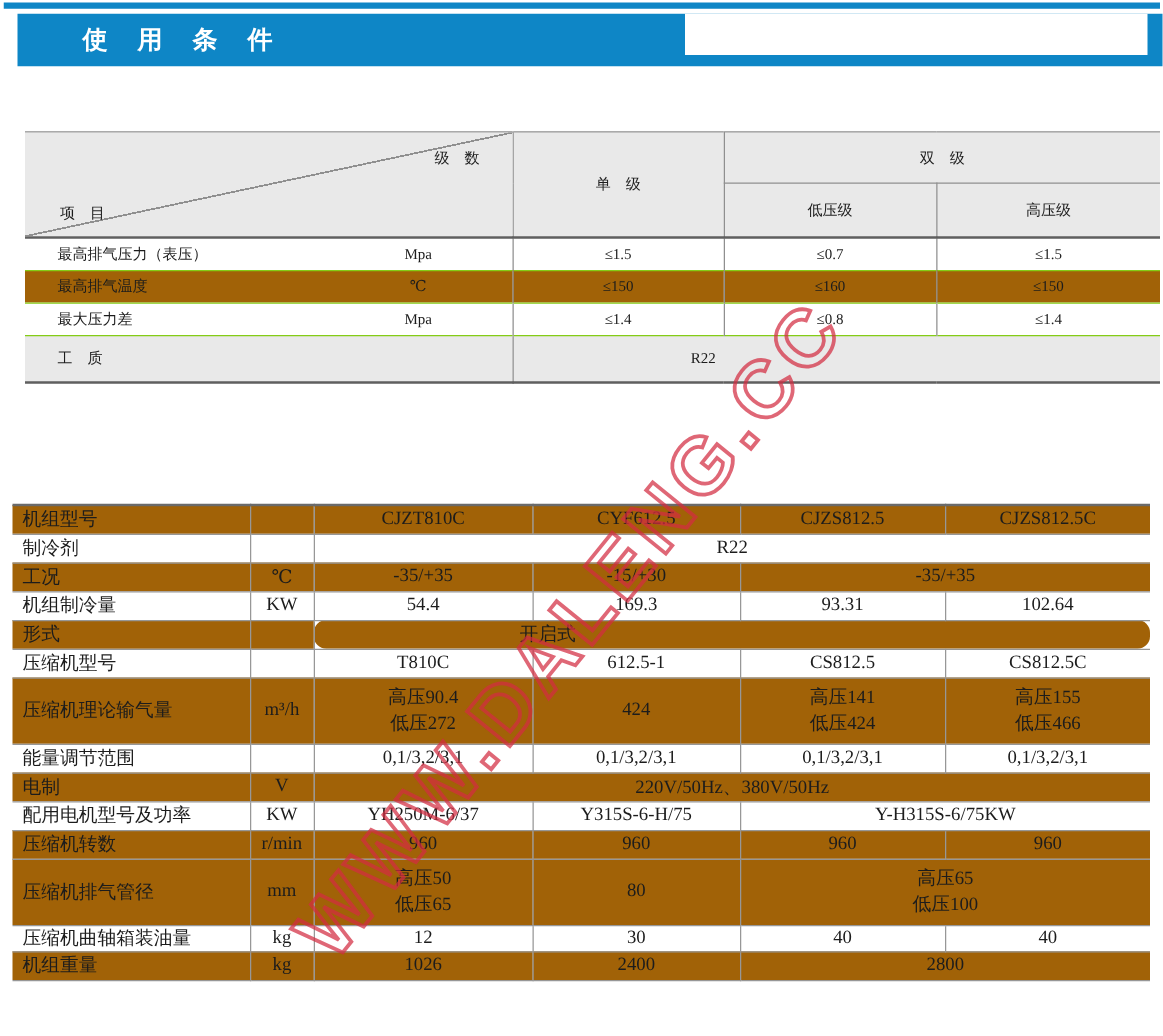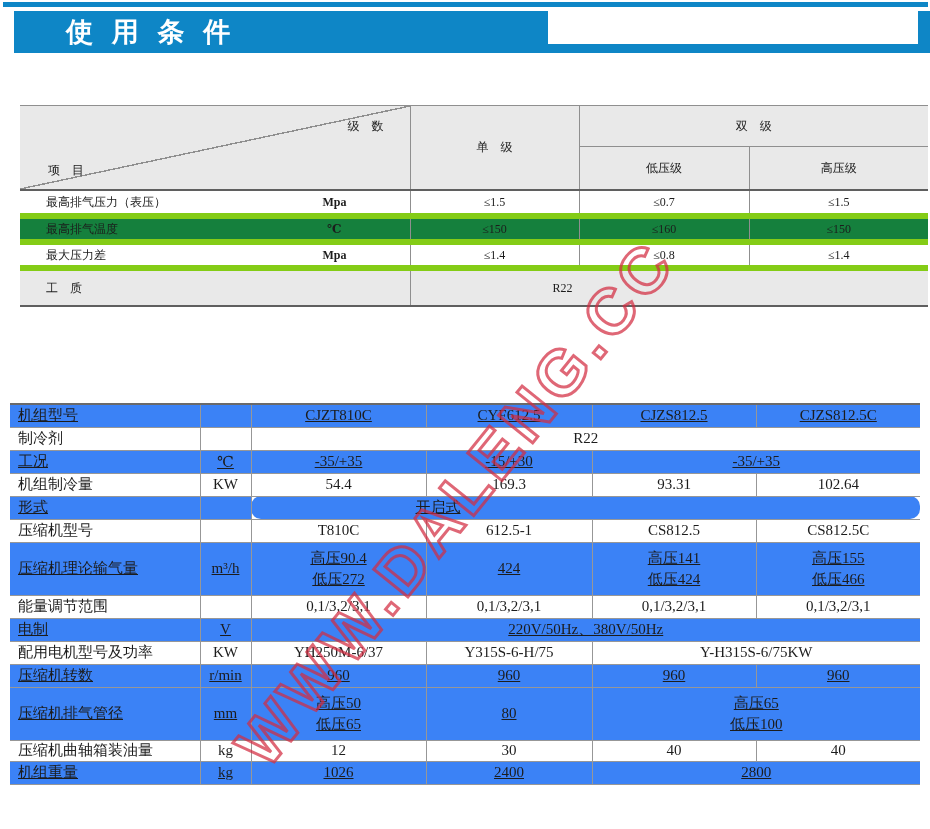--- a/index.html
+++ b/index.html
@@ -6,55 +6,55 @@
   body{
     position:relative;width:930px;height:829px;overflow:hidden;background:#fff;
     font-family:"Liberation Serif","DejaVu Serif",serif;color:#1c1c1c;
   }
   
   .top-rule{position:absolute;left:3px;top:2px;width:925px;height:5px;background:#0e86c6;}
   .banner{position:absolute;left:14px;top:11px;width:916px;height:42px;background:#0e86c6;}
   .banner-notch{position:absolute;right:12px;top:0;width:370px;height:33px;background:#ffffff;}
   .banner-title{
     position:absolute;left:52px;top:50%;transform:translateY(-50%);
-    color:#fff;font-family:Liberation Serif, serif;font-weight:bold;
-    font-size:27px;letter-spacing:6px;white-space:nowrap;
+    color:#fff;font-family:Liberation Mono, monospace;font-weight:bold;
+    font-size:20px;letter-spacing:6px;white-space:nowrap;
   }
   
   table{border-collapse:collapse;table-layout:fixed;}
   .t1{position:absolute;left:20px;top:105px;width:908px;font-size:12px;border-top:1px solid #8f8f8f;}
   .t1 th,.t1 td{border-right:1px solid #8f8f8f;font-weight:normal;text-align:center;vertical-align:middle;padding:0;}
   .t1 th:last-child,.t1 td:last-child{border-right:none;margin-left:13px;}
   .t1 thead th{background:#e9e9e9;}
   .t1 thead{border-bottom:2px solid #5f5f5f;}
   .t1 .h-split{border-bottom:1px solid #8f8f8f;height:40px;}
   .t1 .h-sub{height:41px;}
-  .t1 tbody tr{height:26px;border-bottom:6px solid #84cc16;}
-  .t1 tbody tr.shade{background:#15803d;}
+  .t1 tbody tr{height:26px;border-bottom:1px solid #84cc16;}
+  .t1 tbody tr.shade{background:#a16207;}
   .t1 tbody tr.fluid{height:38px;background:#e9e9e9;border-bottom:2px solid #5f5f5f;}
   .diag-cell{position:relative;height:83px;}
   .diag-bg{position:absolute;inset:0;
     background:linear-gradient(to bottom right,
       transparent calc(50% - 0.7px), #8f8f8f calc(50% - 0.7px),
       #8f8f8f calc(50% + 0.7px), transparent calc(50% + 0.7px));}
   .diag-top{position:absolute;top:12px;right:26px;}
   .diag-bottom{position:absolute;bottom:10px;left:28px;}
   .t1-lblwrap{display:flex;align-items:center;width:100%;}
   .t1-name{flex:1;text-align:left;padding-left:26px;}
-  .t1-unit{width:150px;text-align:center;font-weight:bold;}
+  .t1-unit{width:150px;text-align:center;}
   .fluid-val{text-align:left !important;padding-left:142px !important;}
   
   .t2{position:absolute;left:10px;top:403px;width:910px;font-size:15px;border-top:2px solid #6a6a6a;}
   .t2 td{border-right:1px solid #979797;border-bottom:1px solid #979797;
          text-align:center;vertical-align:middle;padding:0;}
   .t2 td:last-child{border-right:none;}
   .t2 tr{height:23px;}
   .t2 tr.tall{height:53px;margin-top:36px;}
   .t2 tr.short{height:21px;}
-  .t2 tr.shade{background:#3b82f6;text-decoration:underline;}
+  .t2 tr.shade{background:#a16207;}
   .t2 td.lbl{text-align:left;padding-left:8px;}
   .t2 .val div{line-height:21px;}
   .t2 td.offset-right{padding-left:164px;text-align:left;border-radius:10px;}
   
   .watermark{
     position:absolute;left:250px;top:725px;height:64px;line-height:64px;z-index:5;
     transform-origin:0 50%;transform:rotate(-51deg);
     font-family:"Liberation Sans",sans-serif;font-weight:bold;font-size:64px;letter-spacing:6px;
     color:transparent;-webkit-text-stroke:3px rgba(210,45,65,0.72);
     white-space:nowrap;pointer-events:none;

